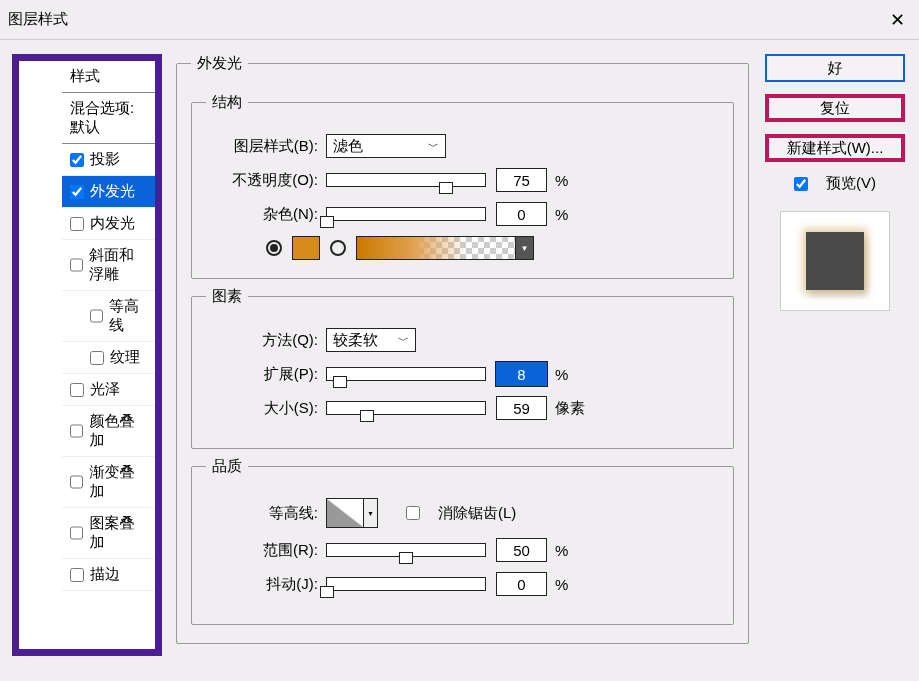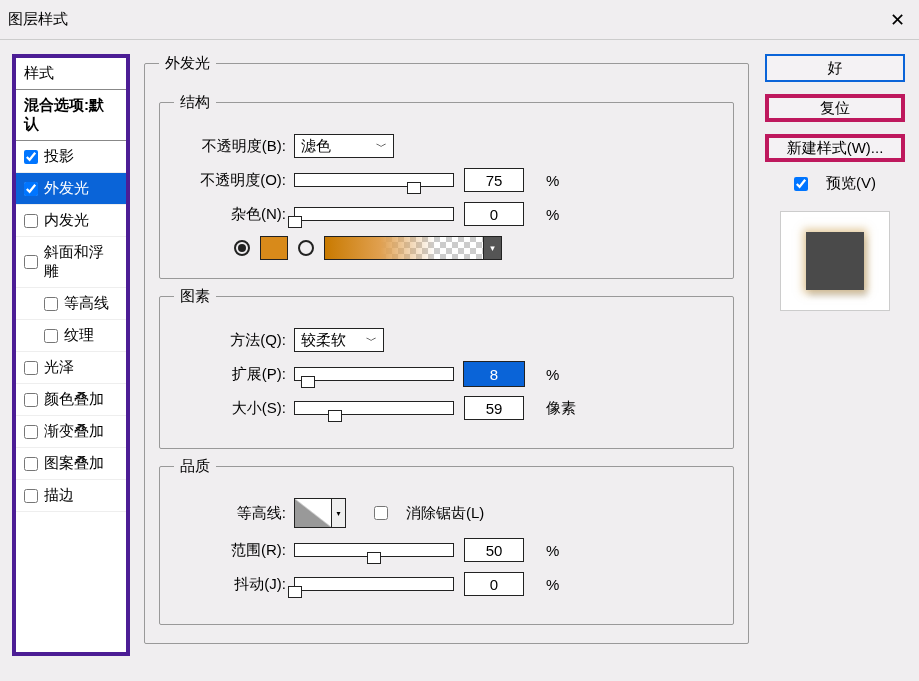--- a/index.html
+++ b/index.html
@@ -3,40 +3,40 @@
 <meta charset="utf-8">
 <style>
 * { box-sizing: border-box; margin: 0; padding: 0; font-family: "Microsoft YaHei", SimSun, sans-serif; font-size: 15px; }
 body { background: #f0eef0; width: 919px; height: 681px; overflow: hidden; }
 .titlebar { height: 40px; display: flex; align-items: center; padding: 0 8px; border-bottom: 1px solid #ccc; }
 .titlebar .title { flex: 1; }
 .close-x { font-size: 18px; cursor: pointer; padding: 0 6px; }
 .dialog-body { display: flex; padding: 14px 12px; gap: 14px; }
 
 
-.styles-panel { width: 118px; border: 4px solid #4c1d95; background: #fff; display: flex; flex-direction: column; }
+.styles-panel { width: 150px; border: 7px solid #4c1d95; background: #fff; display: flex; flex-direction: column; padding-left: 43px; }
 .styles-header { padding: 6px 8px; border-bottom: 1px solid #888; }
-.styles-sub { padding: 6px 8px; border-bottom: 1px solid #888; font-weight: bold; }
+.styles-sub { padding: 6px 8px; border-bottom: 1px solid #888; }
 .style-item { padding: 6px 8px; display: flex; align-items: center; gap: 6px; cursor: pointer; border-bottom: 1px solid #eee; }
 .style-item.indent { padding-left: 28px; }
 .style-item.selected { background: #0a64d8; color: #fff; }
 input[type=checkbox] { width: 14px; height: 14px; }
 
 
 .main-panel { flex: 1; }
 fieldset { border: 1px solid #999; border-radius: 2px; padding: 12px 14px 18px 14px; margin-bottom: 12px; }
 legend { padding: 0 6px; }
 fieldset.inner { margin: 8px 0 0 0; }
 .row { display: flex; align-items: center; margin: 10px 0; }
 .row .label { width: 120px; text-align: right; padding-right: 8px; }
-.dropdown { border: 1px solid #222; height: 24px; width: 100px; display: inline-flex; align-items: center; justify-content: space-between; padding: 0 6px; background: #fff; cursor: pointer; }
+.dropdown { border: 1px solid #222; height: 24px; width: 120px; display: inline-flex; align-items: center; justify-content: space-between; padding: 0 6px; background: #fff; cursor: pointer; }
 .dropdown .arrow { font-size: 11px; }
 .slider { position: relative; width: 160px; height: 14px; border: 1px solid #222; margin-right: 10px; background:#fff; }
 .slider .thumb { position: absolute; top: 8px; width: 14px; height: 12px; background: #fff; border: 1px solid #222; transform: translateX(-50%); }
-.numbox { width: 60px; height: 24px; border: 1px solid #222; text-align: center; background: #fff; display:inline-flex; align-items:center; justify-content:center; margin-right:20px;}
+.numbox { width: 51px; height: 24px; border: 1px solid #222; text-align: center; background: #fff; display:inline-flex; align-items:center; justify-content:center; margin-right:6px;}
 .numbox.hl { background:#0a64d8; color:#fff; border:1px solid #0a64d8; outline:1px solid #222;}
 .unit { margin-left: 2px; }
 
 .radio-row { display:flex; align-items:center; gap:10px; margin: 10px 0 0 60px;}
 .radio { width:16px; height:16px; border:2px solid #222; border-radius:50%; display:inline-flex; align-items:center; justify-content:center; cursor:pointer;}
 .radio.selected::after { content:""; width:8px; height:8px; background:#222; border-radius:50%; }
 .swatch { width:28px; height:24px; border:1px solid #222; background:#d88a1a; cursor:pointer;}
 .grad { width:160px; height:24px; border:1px solid #222; cursor:pointer; background: linear-gradient(to right, #c97a00, #e0a050 35%, rgba(224,160,80,0.4) 55%, rgba(224,160,80,0) 70%),
   repeating-conic-gradient(#ccc 0 25%, #fff 0 50%) 50%/12px 12px; }
 .grad-wrap { display:flex; }
@@ -116,21 +116,21 @@
       </div>
   </div>
 
   <div class="main-panel">
     <fieldset>
       <legend>外发光</legend>
 
       <fieldset class="inner">
         <legend>结构</legend>
         <div class="row">
-          <span class="label">不透明度(B):</span>
+          <span class="label">图层样式(B):</span>
           <div class="dropdown">
             <span>滤色</span>
             <span class="arrow">﹀</span>
           </div>
         </div>
         <div class="row">
           <span class="label">不透明度(O):</span>
           <div class="slider">
               <div class="thumb" style="left:75%"></div>
             </div>

